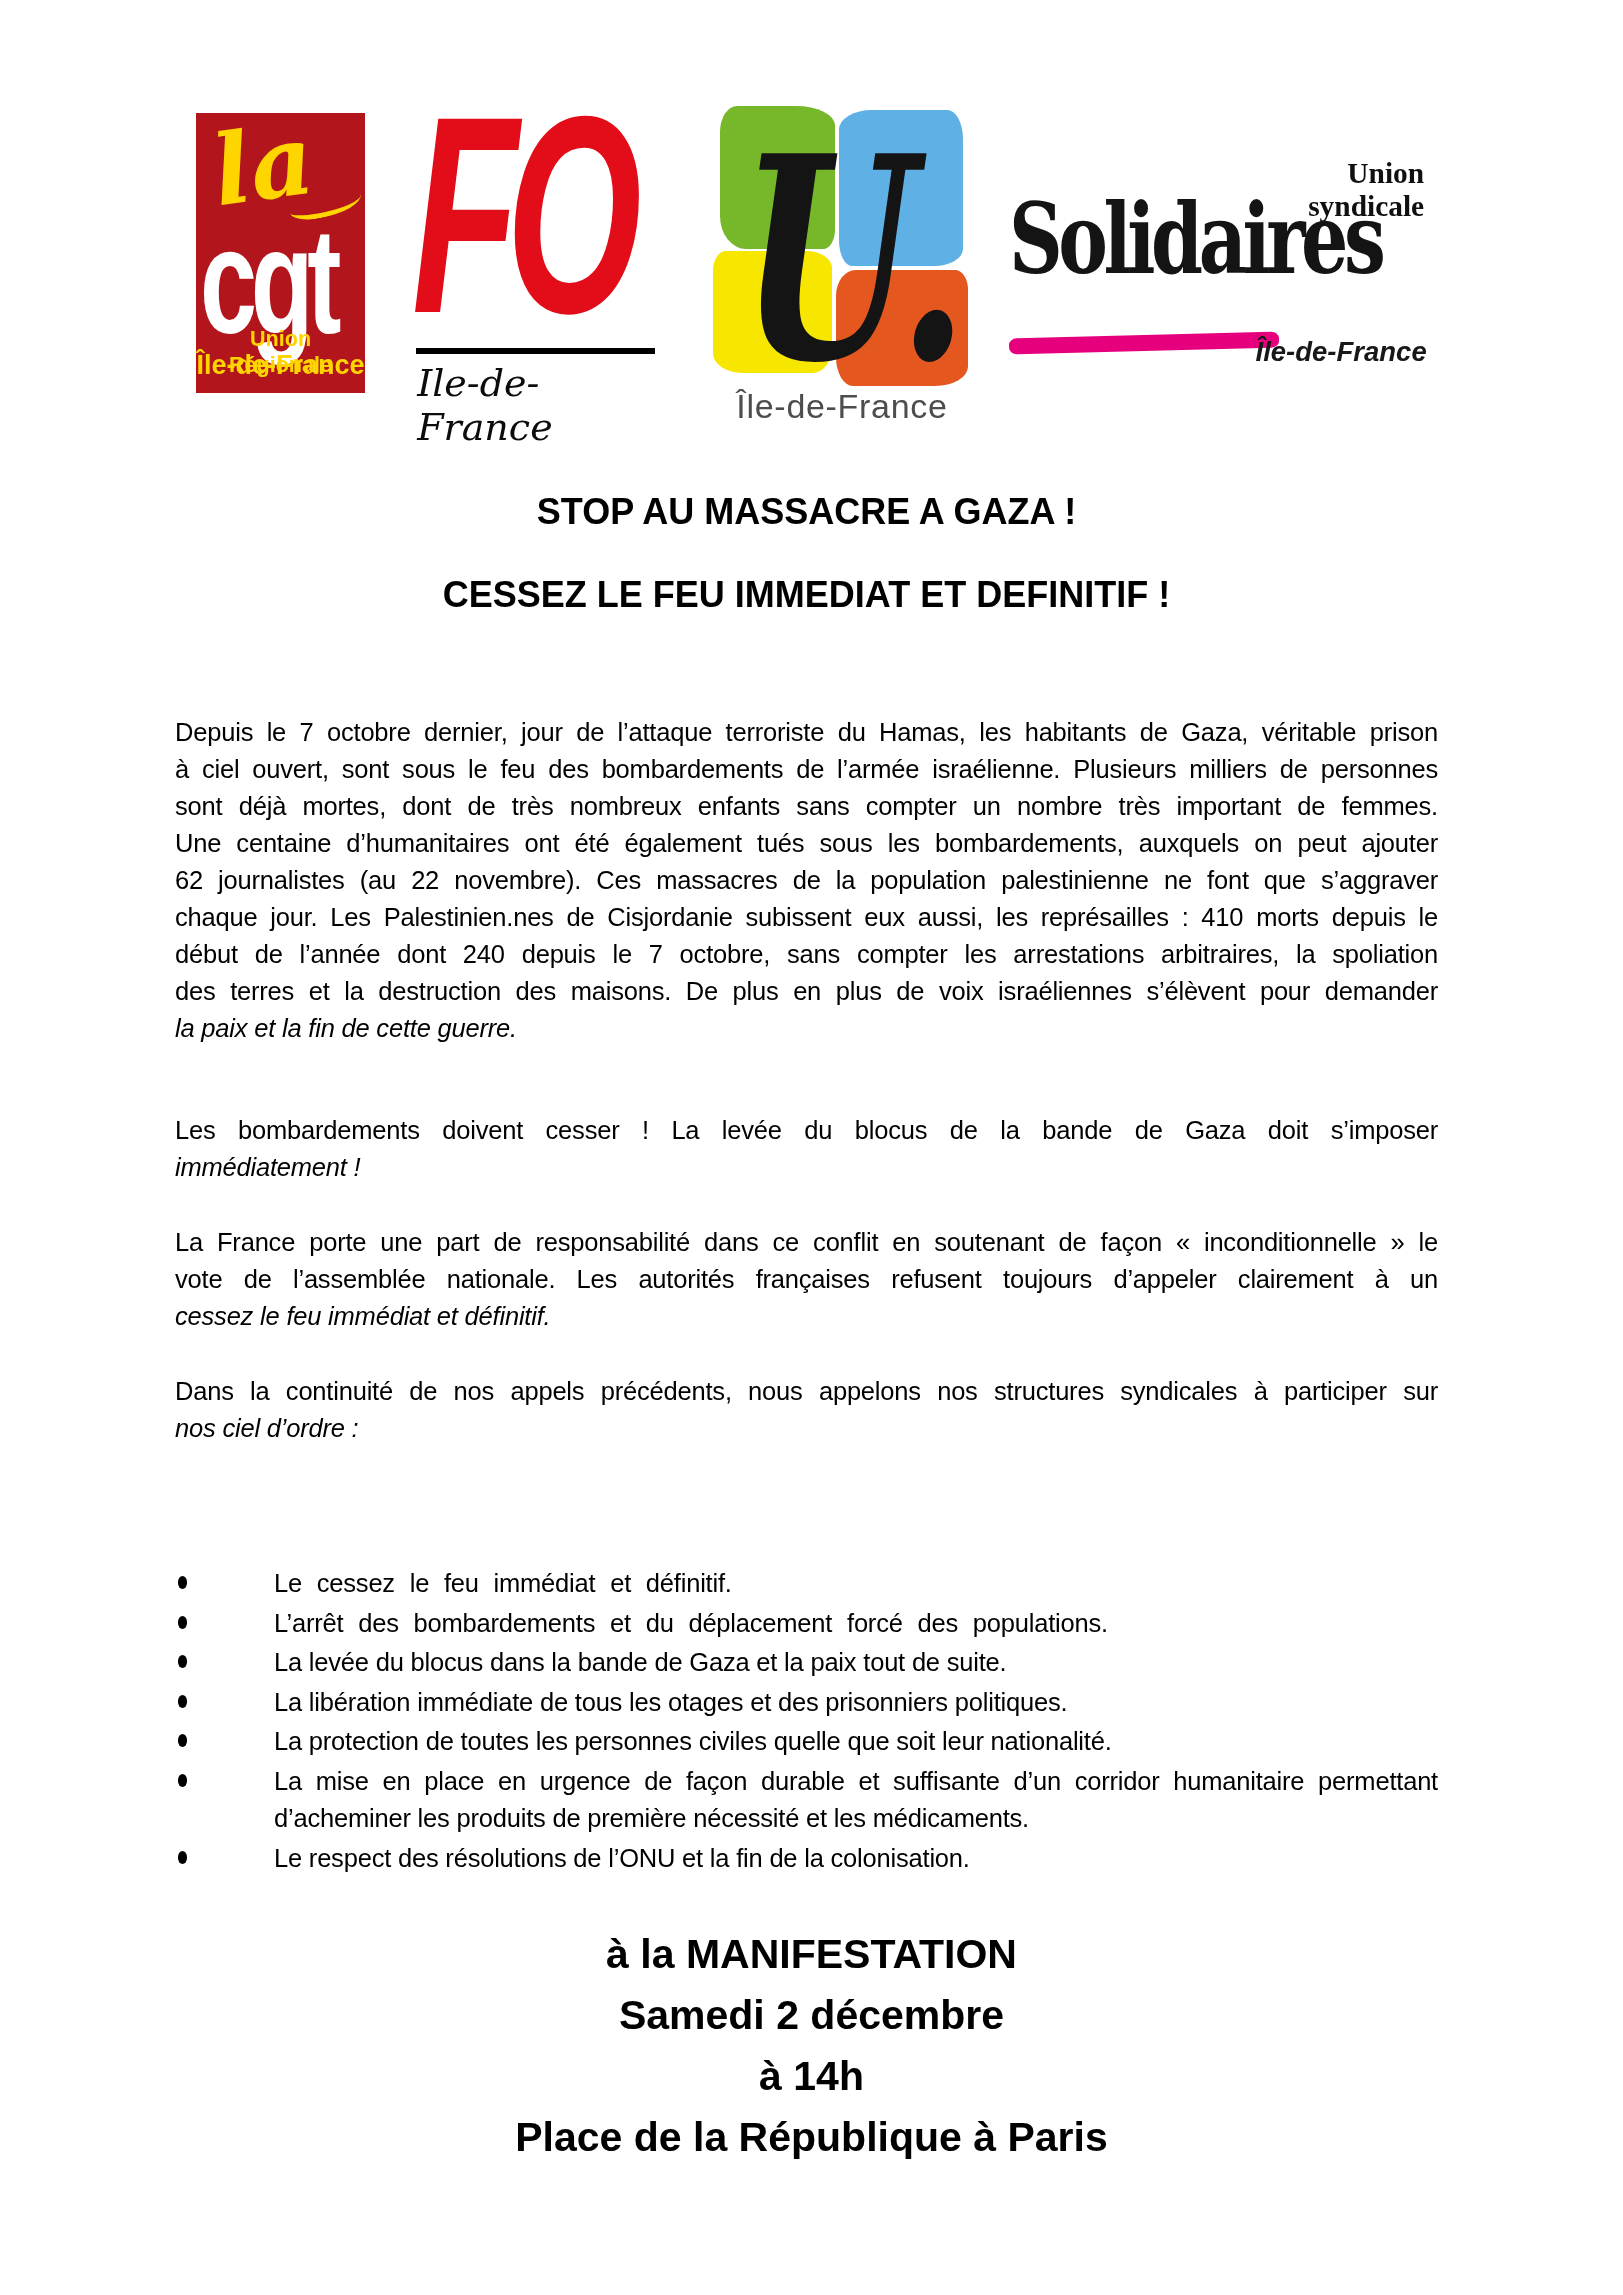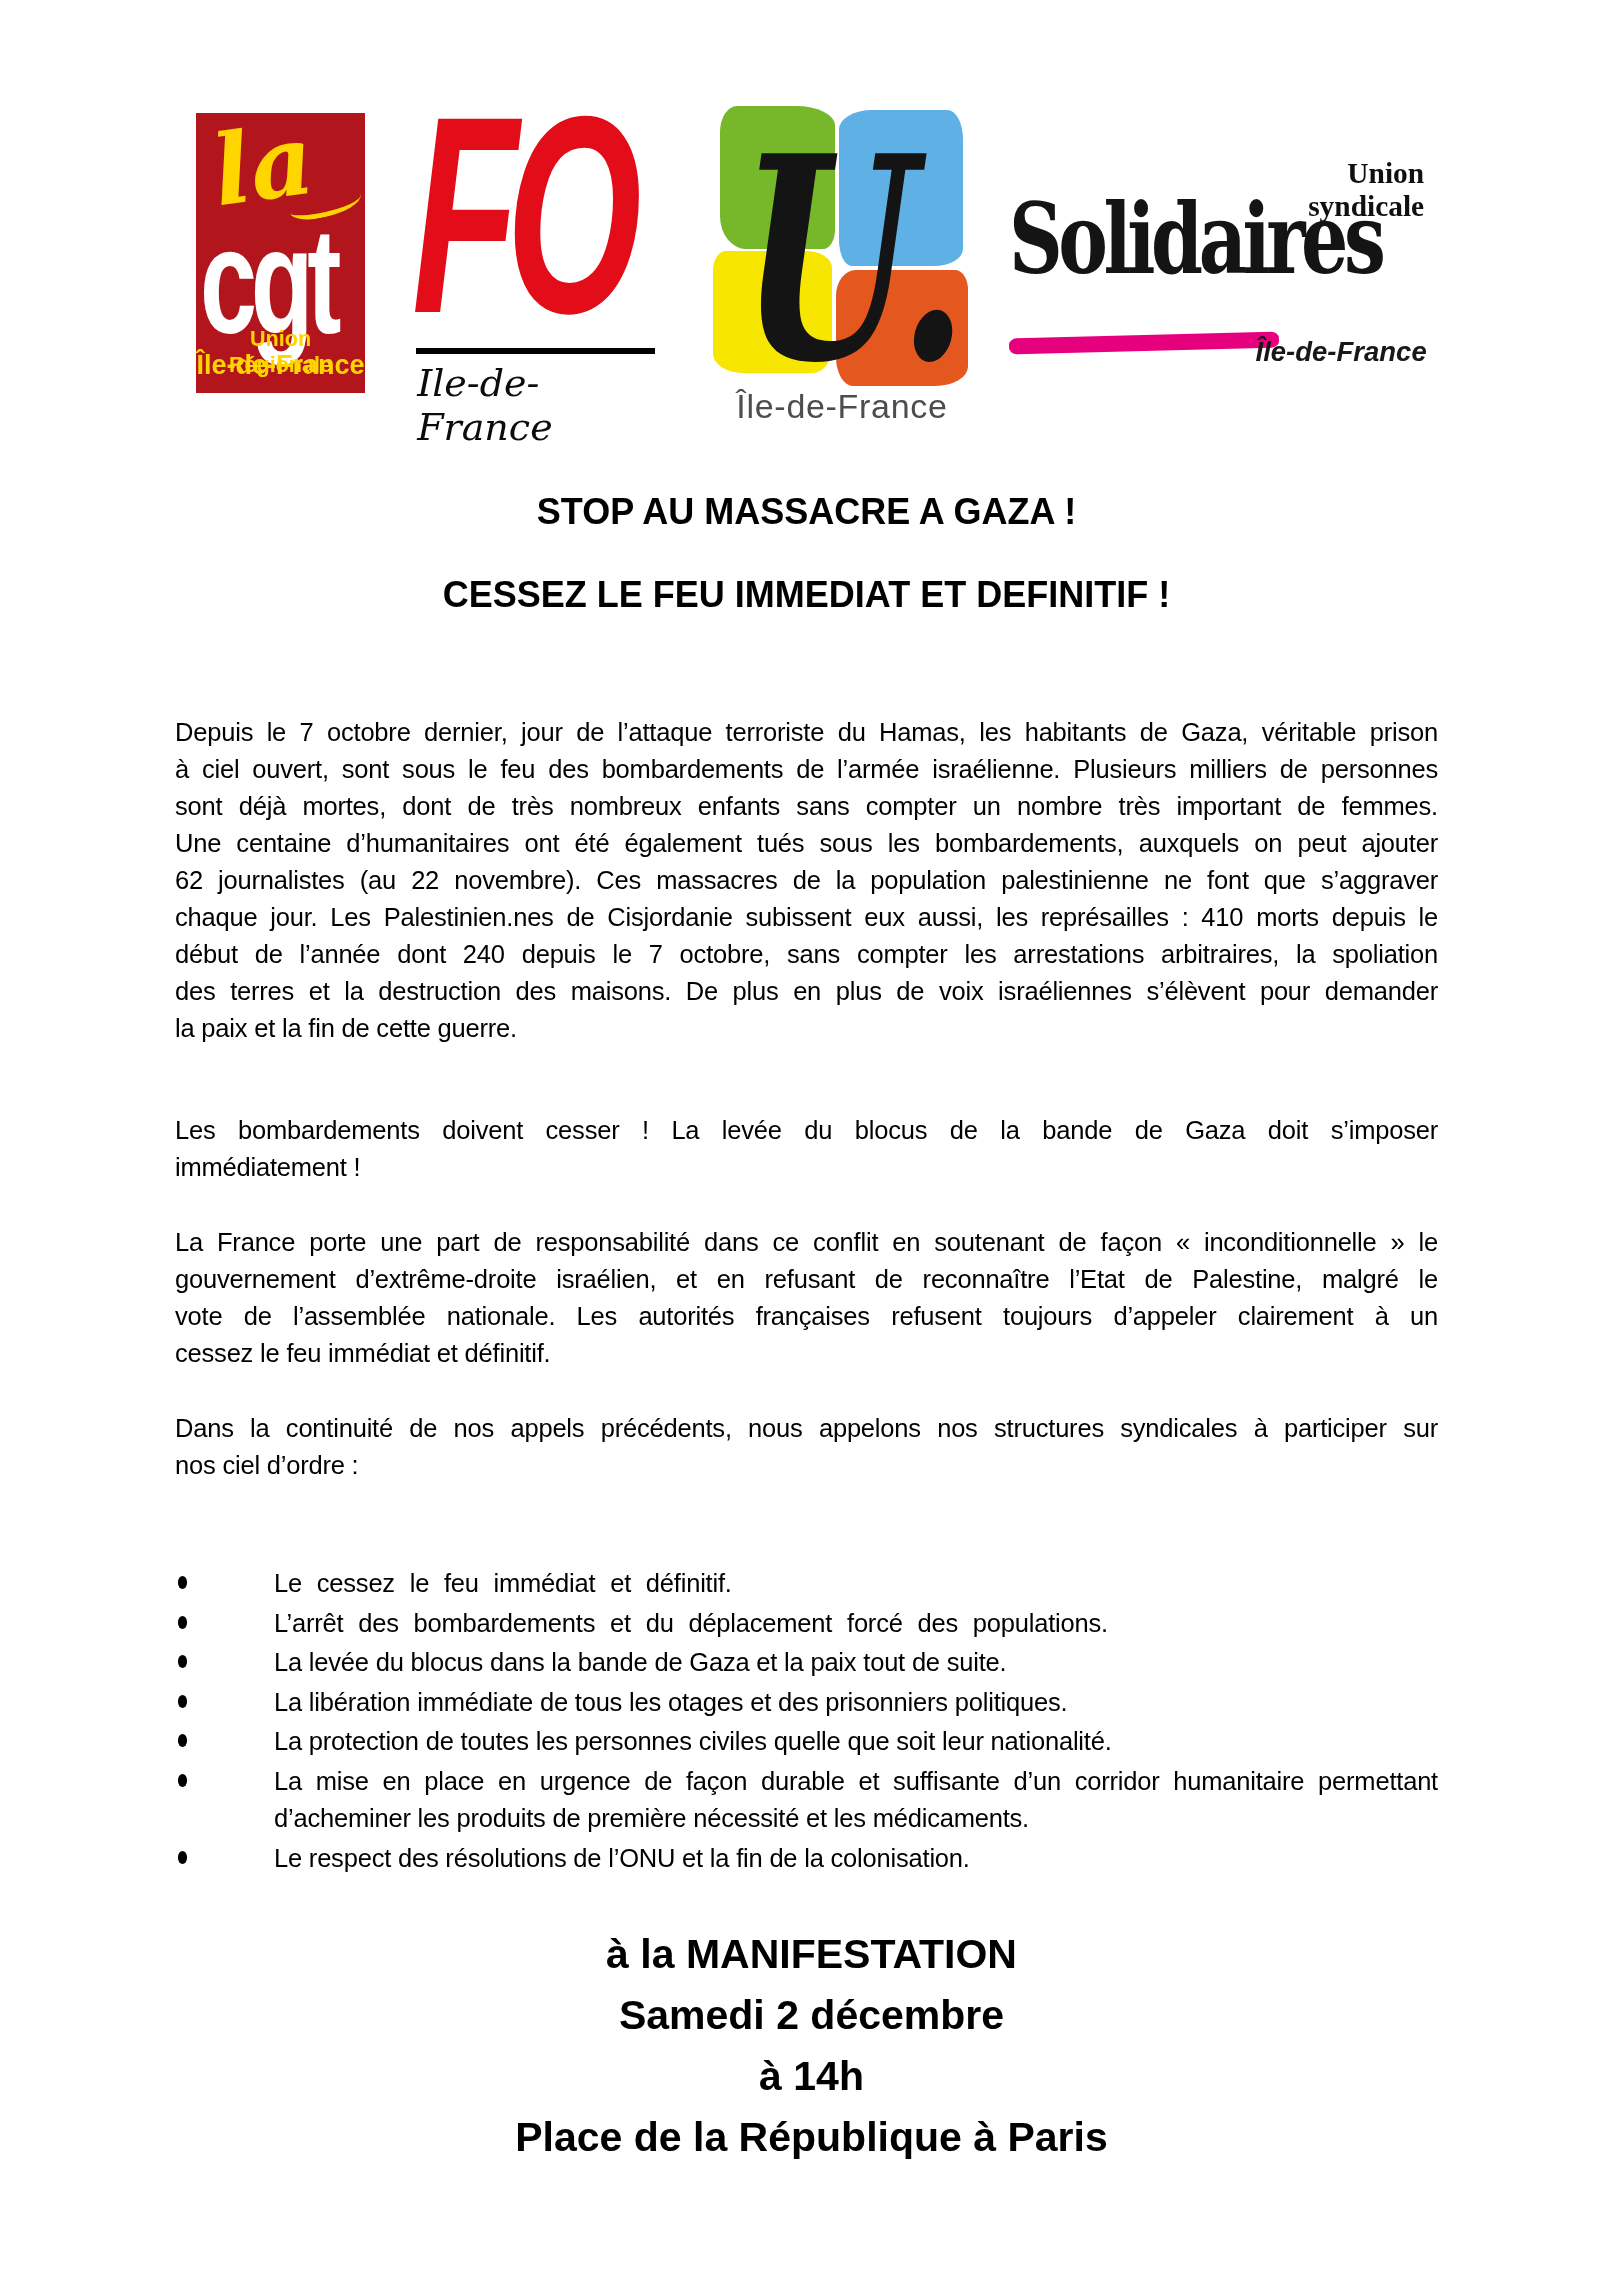--- a/index.html
+++ b/index.html
@@ -70,21 +70,21 @@
   .title-block { position:absolute; left:175px; top:492px; width:1263px;
     text-align:center; font-weight:bold; font-size:36px; line-height:39px; }
   .title-line2 { margin-top:44px; }
 
   
   .body-text { position:absolute; left:175px; top:686px; width:1263px;
     font-size:25.5px; line-height:37px; letter-spacing:-0.2px;margin-top:28px; }
   .para + .para { margin-top:38px; }
   .para:nth-child(2) { margin-top:65px; }
   .pline { text-align:justify; text-align-last:justify; }
-  .pline.last { text-align-last:left; }
+  .pline.last { text-align-last:left;font-style:italic; }
 
   
   .bullets { position:absolute; left:175px; top:1565px; width:1263px;
     font-size:25.5px; line-height:37px; letter-spacing:-0.2px; }
   .bullet-item { position:relative; padding-left:99px; margin-bottom:2.6px; }
   .bullet-marker { position:absolute; left:2.6px; top:11px; width:9.8px; height:13px;
     border-radius:50%; background:var(--ink,#000); }
   .bline { text-align:left; }
   .bline.fill { text-align:justify; text-align-last:justify; }
   .bline.wide { word-spacing:7.9px; }
@@ -152,21 +152,20 @@
         <div class="pline">début de l’année dont 240 depuis le 7 octobre, sans compter les arrestations arbitraires, la spoliation</div>
         <div class="pline">des terres et la destruction des maisons. De plus en plus de voix israéliennes s’élèvent pour demander</div>
         <div class="pline last">la paix et la fin de cette guerre.</div>
       </div>
       <div class="para">
         <div class="pline">Les bombardements doivent cesser ! La levée du blocus de la bande de Gaza doit s’imposer</div>
         <div class="pline last">immédiatement !</div>
       </div>
       <div class="para">
         <div class="pline">La France porte une part de responsabilité dans ce conflit en soutenant de façon « inconditionnelle » le</div>
-        <div class="pline">gouvernement d’extrême-droite israélien, et en refusant de reconnaître l’Etat de Palestine, malgré le</div>
         <div class="pline">vote de l’assemblée nationale. Les autorités françaises refusent toujours d’appeler clairement à un</div>
         <div class="pline last">cessez le feu immédiat et définitif.</div>
       </div>
       <div class="para">
         <div class="pline">Dans la continuité de nos appels précédents, nous appelons nos structures syndicales à participer sur</div>
         <div class="pline last">nos ciel d’ordre :</div>
       </div>
     </section>
 
   <section class="bullets">

